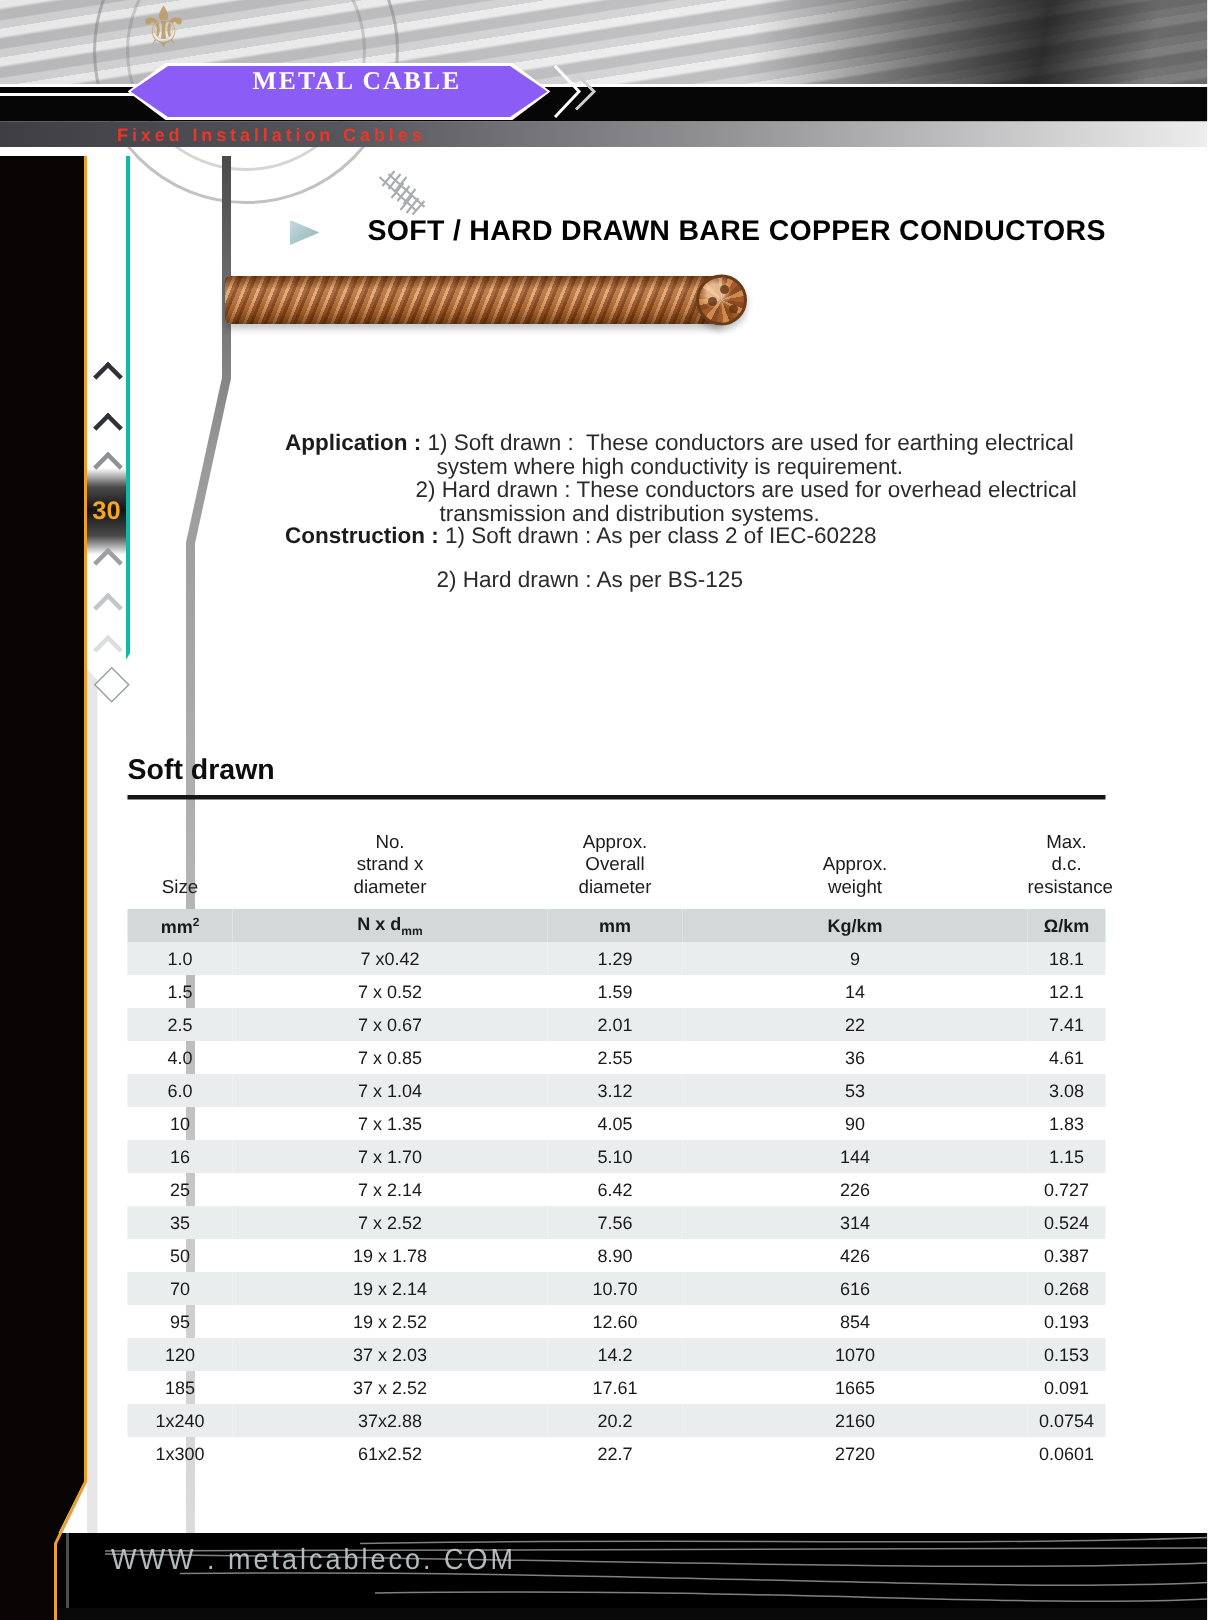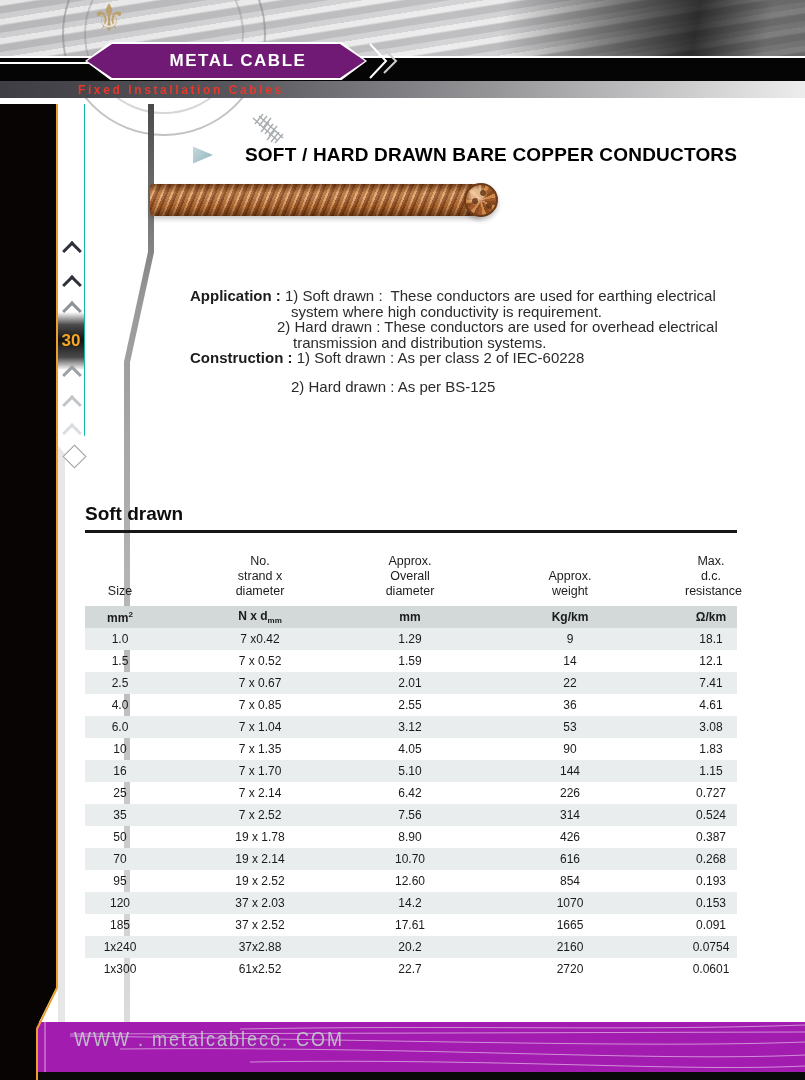--- a/index.html
+++ b/index.html
@@ -23,43 +23,43 @@
   .band-line{position:absolute;left:0;top:56px;width:805px;height:2px;background:#ffffff;z-index:2;}
   .band{position:absolute;left:0;top:58px;width:805px;height:23px;background:#050505;z-index:2;}
   .band-left-line{position:absolute;left:0;top:62px;width:95px;height:2px;background:#ffffff;z-index:3;}
   .banner-hex{
     position:absolute;left:85px;top:42px;width:282px;height:38px;z-index:4;
     background:#ffffff;
     clip-path:polygon(9% 0,91% 0,100% 50%,91% 100%,9% 100%,0 50%);
   }
   .banner-hex .inner{
     position:absolute;left:2px;top:2px;right:2px;bottom:2px;
-    background:#701a75;
+    background:#8b5cf6;
     clip-path:polygon(9% 0,91% 0,100% 50%,91% 100%,9% 100%,0 50%);
-    display:flex;align-items:center;justify-content:center;
+    display:flex;align-items:flex-start;justify-content:center;font-family:Liberation Serif, serif;
   }
   .banner-hex .inner span{
     color:#ffffff;font-weight:bold;font-size:17px;letter-spacing:1.5px;padding-left:24px;
   }
   .banner-chevrons{position:absolute;left:368px;top:43px;z-index:4;}
   
   .tagbar{
     position:absolute;left:0;top:81px;width:805px;height:17px;z-index:2;
     background:linear-gradient(90deg,#3e3e44 0%,#55555b 28%,#97979a 62%,#ededed 100%);
     display:flex;align-items:center;
   }
   .tagbar span{color:#e8382b;font-weight:bold;font-size:12px;letter-spacing:2.6px;margin-left:78px;}
   
   .stripe-svg{position:absolute;left:0;top:104px;z-index:1;}
   .thin-strip{position:absolute;left:58px;top:446px;width:7px;height:576px;background:#e7e7e7;z-index:2;}
   .left-col-svg{position:absolute;left:0;top:104px;z-index:5;}
   .sidebar{
     position:absolute;left:58px;top:104px;width:26px;height:356px;background:#ffffff;z-index:6;
     clip-path:polygon(0 0,100% 0,100% 93%,45% 100%,0 96%);
-    border-right:1px solid #14b8a6;
+    border-right:3px solid #14b8a6;
   }
   .chev{display:block;position:absolute;left:7px;width:11px;height:11px;
     border-top:3px solid;border-left:3px solid;transform:rotate(45deg);}
   .badge{
     position:absolute;left:0;top:208px;width:26px;height:58px;
     background:linear-gradient(180deg,rgba(120,120,120,0) 0%,#4a4a4a 22%,#141414 48%,#4a4a4a 78%,rgba(200,200,200,0) 100%);
     display:flex;align-items:center;justify-content:center;
   }
   .badge span{color:#f5a623;font-weight:bold;font-size:17px;}
   .diamond{position:absolute;left:66px;top:448px;width:15px;height:15px;background:#ffffff;
@@ -92,21 +92,21 @@
   .rule{position:absolute;left:85px;top:530px;width:652px;height:3px;background:#161616;z-index:3;}
   table.spec{position:absolute;left:85px;top:537px;width:652px;border-collapse:collapse;table-layout:fixed;z-index:3;}
   table.spec th{vertical-align:bottom;height:62px;padding:0 0 7px 0;font-weight:normal;
     font-size:12.5px;line-height:15px;color:#1c1c1c;text-align:center;white-space:pre-line;}
   table.spec td{font-size:12px;color:#1a1a1a;text-align:center;height:22px;padding:0;white-space:nowrap;}
   table.spec tr.units td{background:#d3d9d9;font-size:12px;height:22px;font-weight:bold;}
   table.spec tr.data{height:19px;margin-top:28px;}
   table.spec tr.data:nth-child(odd) td{background:#e9eded;}
   table.spec sub,table.spec sup{font-size:8px;}
   
-  .footer{position:absolute;left:0;top:1022px;width:805px;height:50px;background:#a21caf;z-index:3;}
+  .footer{position:absolute;left:0;top:1022px;width:805px;height:50px;background:#000000;z-index:3;}
   .footer .url{position:absolute;left:74px;top:7px;font-size:18px;color:#c2cacc;letter-spacing:2px;
     transform:scaleY(1.08);transform-origin:top left;opacity:.92;}
   .footer .vline{position:absolute;left:44px;top:0;width:2px;height:50px;background:rgba(255,255,255,.30);}
   .footer-black{position:absolute;left:0;top:1072px;width:805px;height:8px;background:#090909;z-index:4;}
   .fcurves{position:absolute;left:0;top:0;}
 </style>
 </head>
 <body>
 
 <div class="page">

